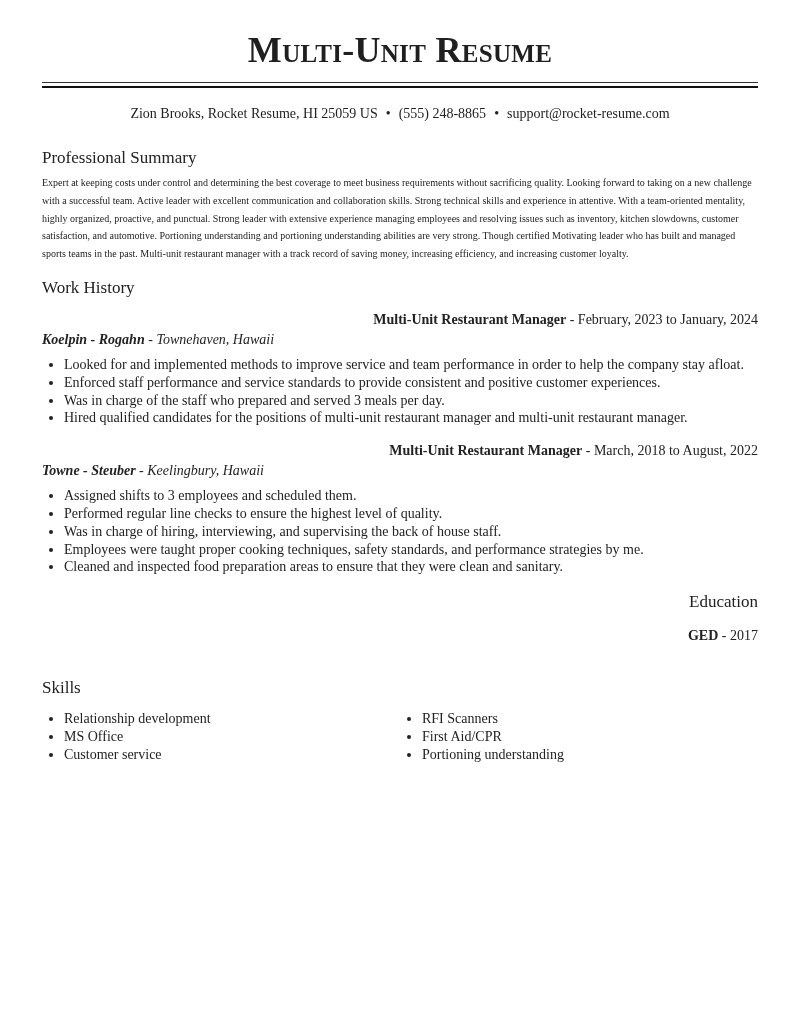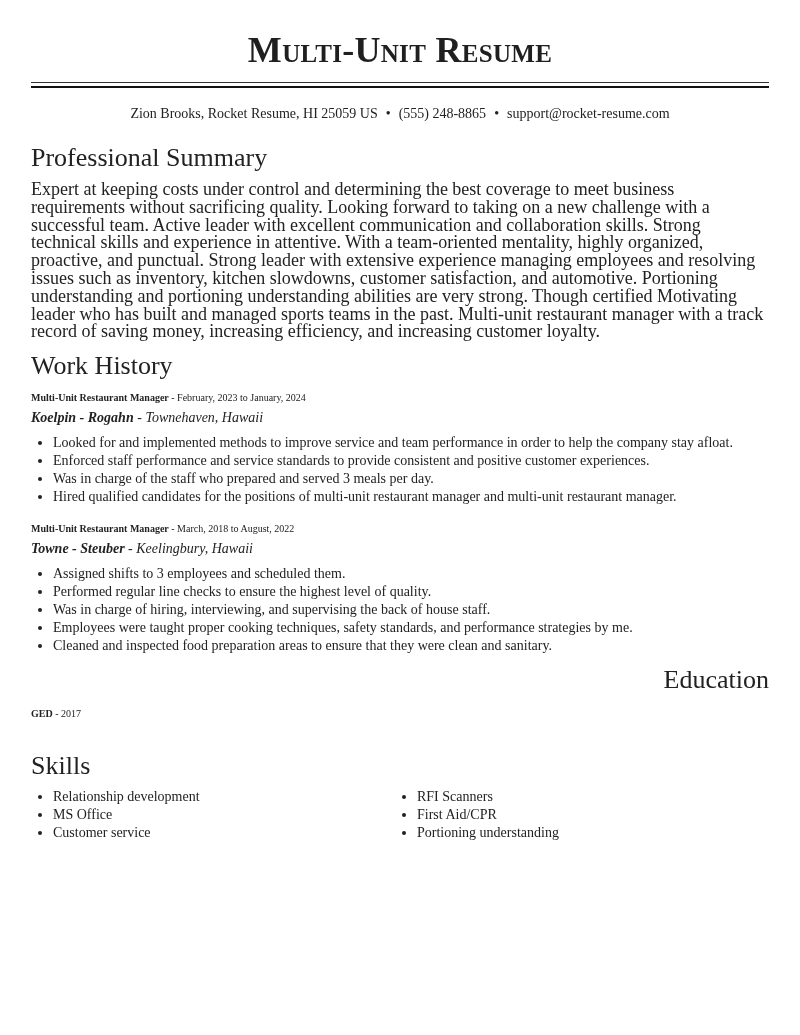--- a/index.html
+++ b/index.html
@@ -1,44 +1,44 @@
 <!DOCTYPE html>
 <html><head>
 <meta charset="utf-8">
 <style>
   html, body { margin: 0; padding: 0; background: #ffffff; }
   body {
     width: 800px; height: 1035px; overflow: hidden;
     font-family: "Liberation Serif", "DejaVu Serif", serif;
     color: #222222;
   }
-  .page { position: relative; padding: 0 31px; }
+  .page { position: relative; padding: 0 42px; }
   .title {
     text-align: center; margin: 0; padding-top: 28px;
     font-size: 36px; font-weight: bold; font-variant: small-caps;
     line-height: 44px; color: #1f1f1f; letter-spacing: 0.3px;
   }
   .rule { margin-top: 10px; }
   .rule-thin { height: 1px; background: #333; }
   .rule-thick { height: 2px; background: #111; margin-top: 3px; }
   .contact {
     text-align: center; font-size: 14px; margin-top: 17px; line-height: 18px;
   }
   .contact .sep { margin: 0 8px; }
   .section-title {
-    font-size: 26px; font-weight: normal; margin: 0; line-height: 28px; color: #222;
+    font-size: 17px; font-weight: normal; margin: 0; line-height: 28px; color: #222;
   }
   .summary-title { margin-top: 21px; }
   .summary {
-    font-size: 18px; line-height: 17.8px; margin-top: 9px; text-align: left;
+    font-size: 10px; line-height: 17.8px; margin-top: 2px; text-align: left;
   }
   .work-title { margin-top: 11px; }
   .job { margin-top: 8px; }
   .job + .job { margin-top: 14px; }
-  .job-head { font-size: 10px; line-height: 19px; }
+  .job-head { font-size: 14px; line-height: 19px; text-align: right; }
   .job-head b { font-weight: bold; }
   .job-org { font-size: 14px; line-height: 19px; font-style: italic; margin-top: 1px; }
   .job-org b { font-weight: bold; }
   ul.bullets { margin: 7px 0 0 0; padding-left: 22px; font-size: 14px; line-height: 17.8px; }
   ul.bullets li { padding-left: 0; }
   .edu-title { margin-top: 12px; text-align: right; }
   .edu-block { margin-top: 10px; }
   .skills-title { margin-top: 29px; }
   .skills-grid { display: flex; margin-top: 8px; }
   .skills-col { width: 364px; }

